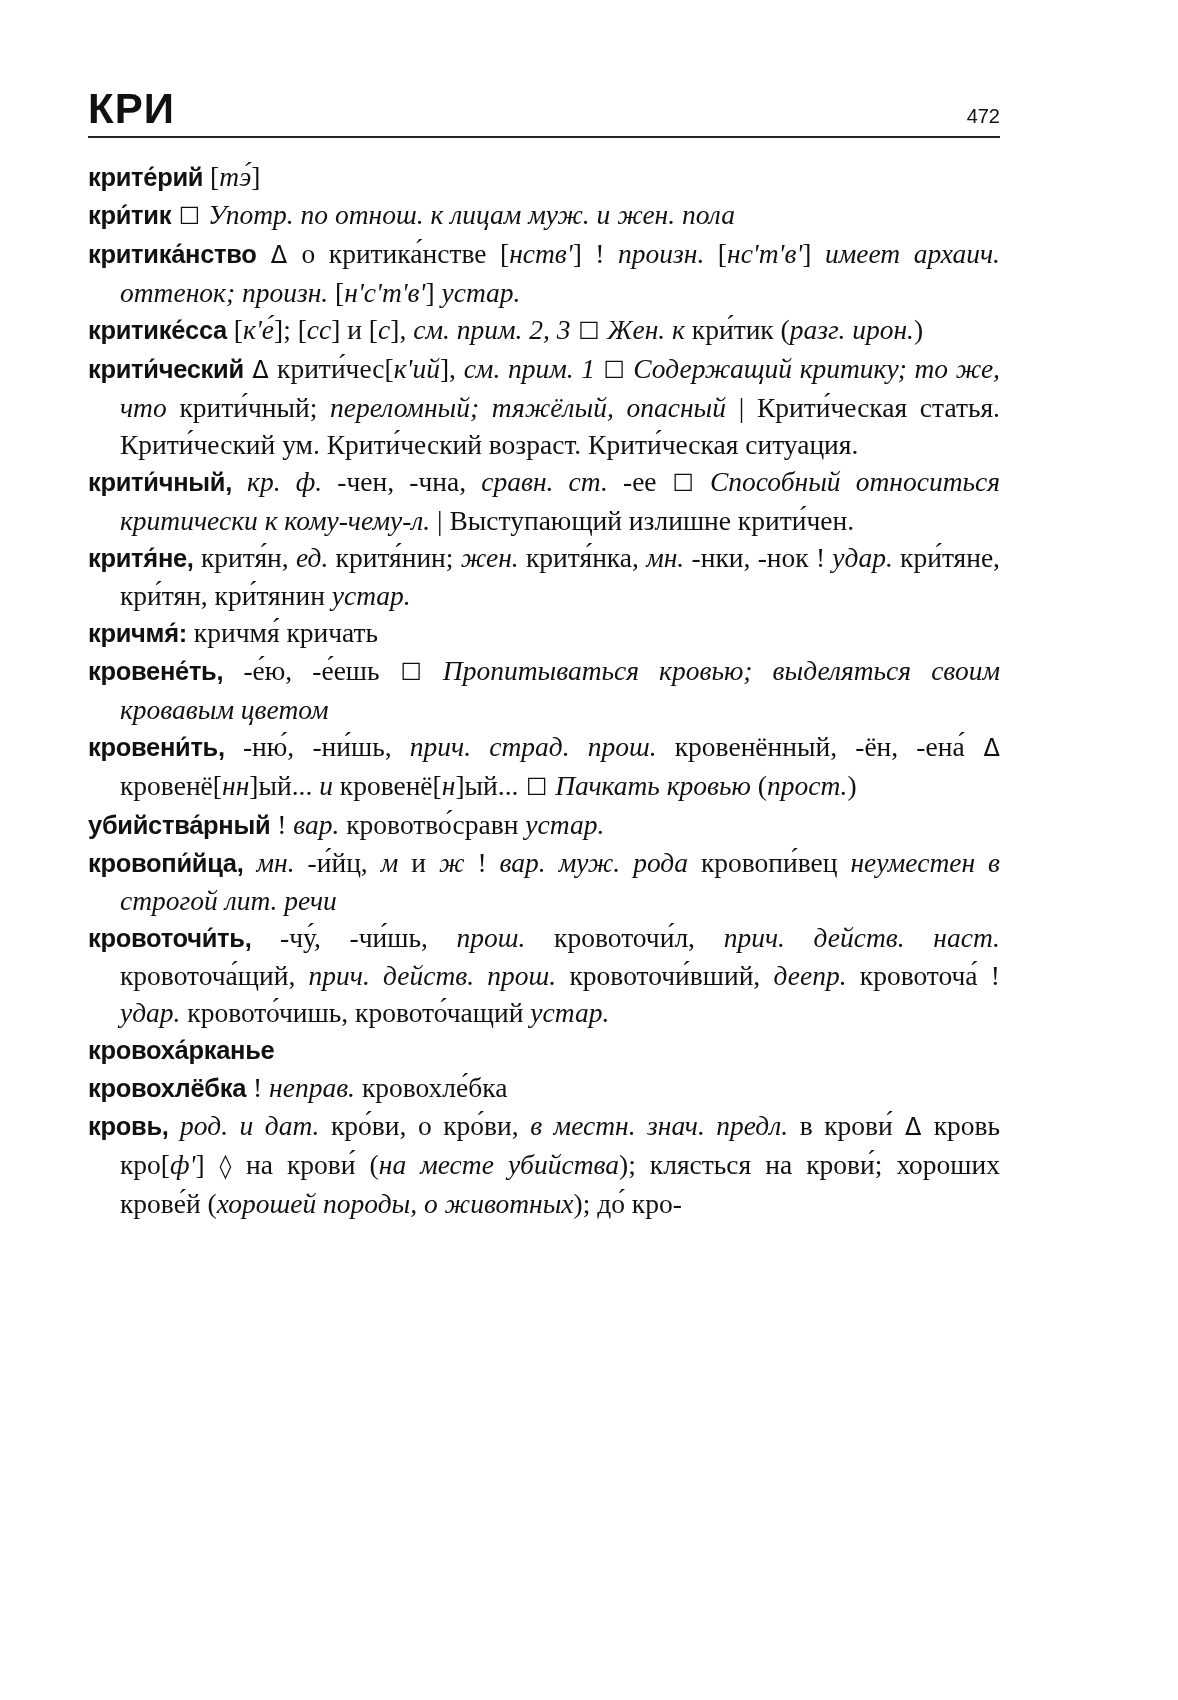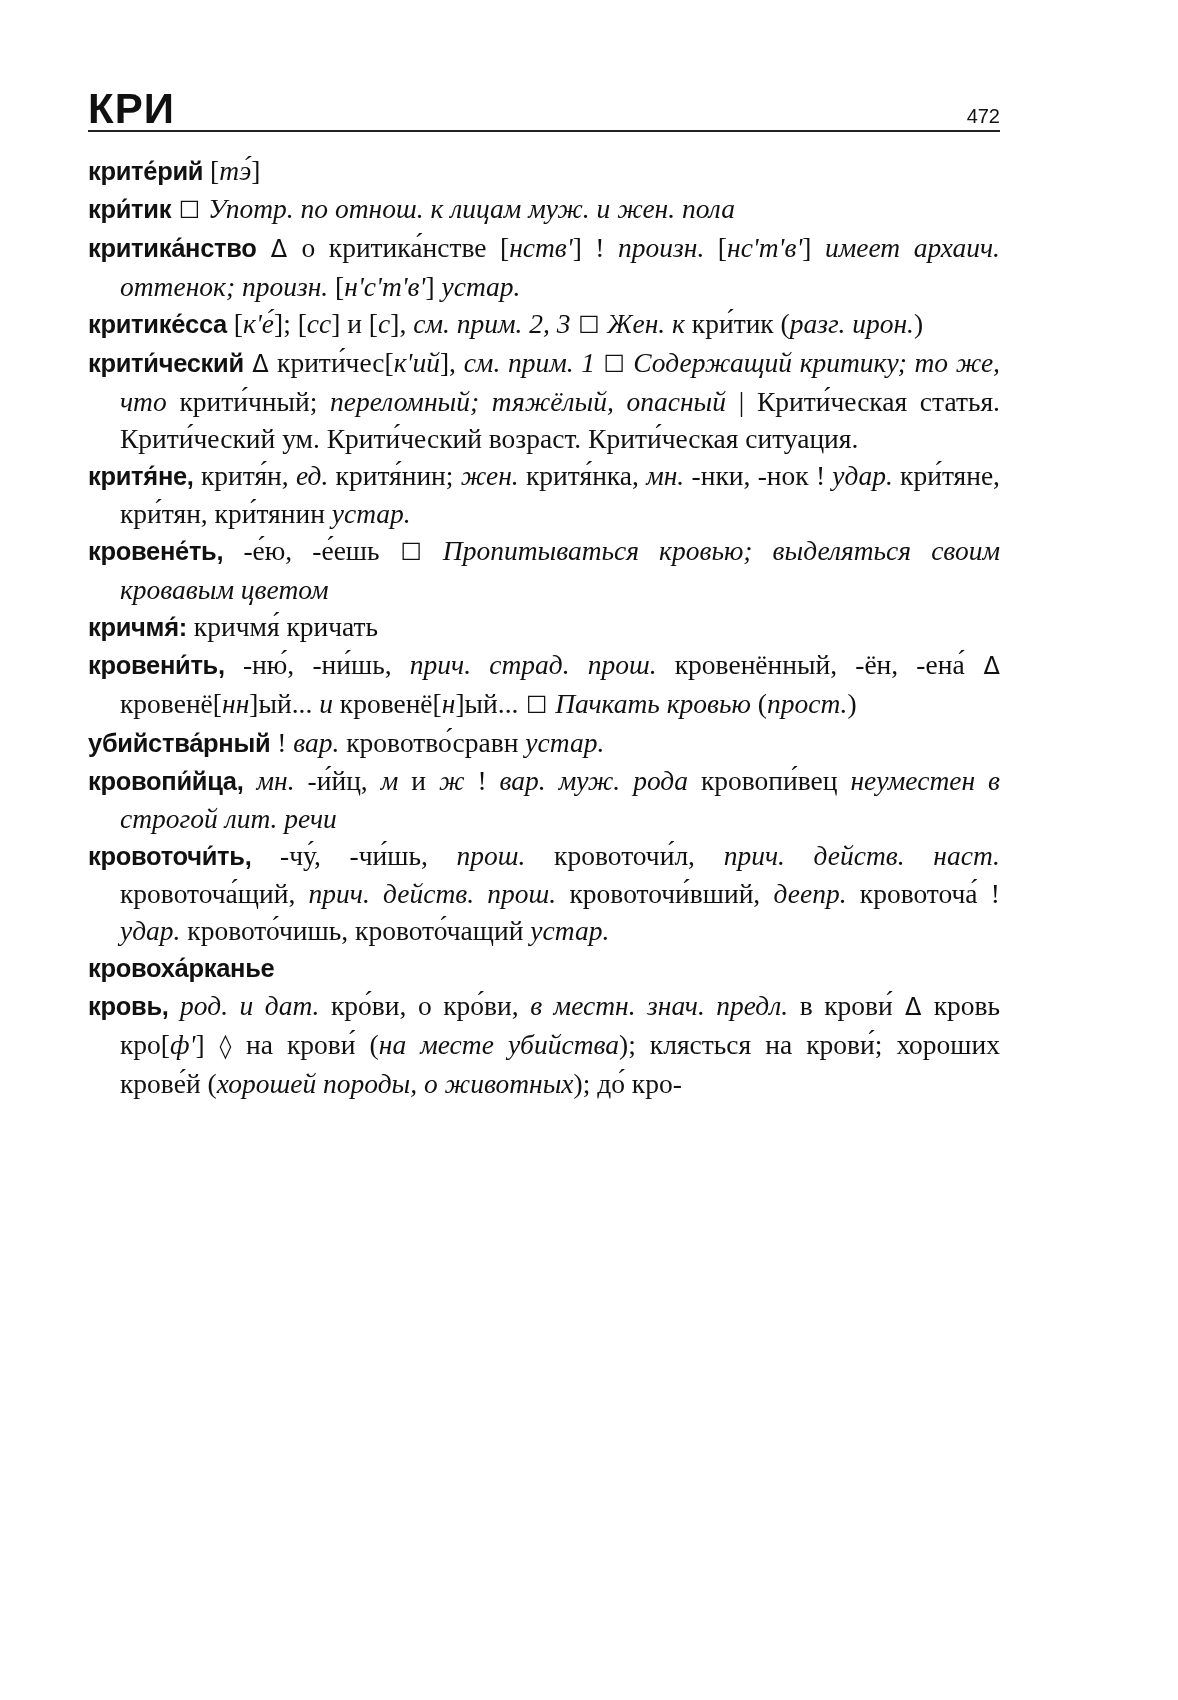--- a/index.html
+++ b/index.html
@@ -4,21 +4,21 @@
 <style>
   html, body { margin: 0; padding: 0; background: #ffffff; }
   body {
     width: 1178px; height: 1700px; position: relative; overflow: hidden;
     font-family: "Liberation Serif", "DejaVu Serif", serif;
     color: #111111;
   }
   .page { position: absolute; left: 88px; top: 72px; width: 912px; }
   .header {
     display: flex; justify-content: space-between; align-items: flex-end;
-    height: 58px; border-bottom: 2px solid #222; padding-bottom: 0;
+    height: 58px; border-bottom: 2px solid #222; padding-bottom: 6px;
   }
   .header .head-word {
     font-family: "Liberation Sans", "DejaVu Sans", sans-serif;
     font-weight: 700; font-size: 42px; letter-spacing: 1px; line-height: 1;
   }
   .header .page-num {
     font-family: "Liberation Sans", "DejaVu Sans", sans-serif;
     font-size: 20px; line-height: 1; padding-bottom: 4px;
   }
   .entries { margin-top: 20px; }
@@ -39,23 +39,25 @@
   <div class="header">
     <span class="head-word">КРИ</span>
     <span class="page-num">472</span>
   </div>
   <div class="entries" id="entries">
       <div class="entry"><span class="b">крите́рий</span><span class="r"> [</span><span class="i">тэ́</span><span class="r">]</span></div>
       <div class="entry"><span class="b">кри́тик</span><span class="sym"> ☐ </span><span class="i">Употр. по отнош. к лицам муж. и жен. пола</span></div>
       <div class="entry"><span class="b">критика́нство</span><span class="sym"> Δ </span><span class="r">о критика́нстве [</span><span class="i">нств'</span><span class="r">] ! </span><span class="i">произн.</span><span class="r"> [</span><span class="i">нс'т'в'</span><span class="r">] </span><span class="i">имеет архаич. оттенок; произн.</span><span class="r"> [</span><span class="i">н'с'т'в'</span><span class="r">] </span><span class="i">устар.</span></div>
       <div class="entry"><span class="b">критике́сса</span><span class="r"> [</span><span class="i">к'е́</span><span class="r">]; [</span><span class="i">сс</span><span class="r">] и [</span><span class="i">с</span><span class="r">], </span><span class="i">см. прим. 2, 3</span><span class="sym"> ☐ </span><span class="i">Жен. к</span><span class="r"> кри́тик (</span><span class="i">разг. ирон.</span><span class="r">)</span></div>
       <div class="entry"><span class="b">крити́ческий</span><span class="sym"> Δ </span><span class="r">крити́чес[</span><span class="i">к'ий</span><span class="r">], </span><span class="i">см. прим. 1</span><span class="sym"> ☐ </span><span class="i">Содержащий критику; то же, что</span><span class="r"> крити́чный; </span><span class="i">переломный; тяжёлый, опасный</span><span class="r"> | Крити́ческая статья. Крити́ческий ум. Крити́ческий возраст. Крити́ческая ситуация.</span></div>
+      <div class="entry"><span class="b">крити́чный,</span><span class="r"> </span><span class="i">кр. ф.</span><span class="r"> -чен, -чна, </span><span class="i">сравн. ст.</span><span class="r"> -ее</span><span class="sym"> ☐ </span><span class="i">Способный относиться критически к кому-чему-л.</span><span class="r"> | Выступающий излишне крити́чен.</span></div>
       <div class="entry"><span class="b">критя́не,</span><span class="r"> критя́н, </span><span class="i">ед.</span><span class="r"> критя́нин; </span><span class="i">жен.</span><span class="r"> критя́нка, </span><span class="i">мн.</span><span class="r"> -нки, -нок ! </span><span class="i">удар.</span><span class="r"> кри́тяне, кри́тян, кри́тянин </span><span class="i">устар.</span></div>
+      <div class="entry"><span class="b">кричмя́:</span><span class="r"> кричмя́ кричать</span></div>
       <div class="entry"><span class="b">кровене́ть,</span><span class="r"> -е́ю, -е́ешь</span><span class="sym"> ☐ </span><span class="i">Пропитываться кровью; выделяться своим кровавым цветом</span></div>
-      <div class="entry"><span class="b">кричмя́:</span><span class="r"> кричмя́ кричать</span></div>
       <div class="entry"><span class="b">кровени́ть,</span><span class="r"> -ню́, -ни́шь, </span><span class="i">прич. страд. прош.</span><span class="r"> кровенённый, -ён, -ена́</span><span class="sym"> Δ </span><span class="r">кровенё[</span><span class="i">нн</span><span class="r">]ый... </span><span class="i">и</span><span class="r"> кровенё[</span><span class="i">н</span><span class="r">]ый...</span><span class="sym"> ☐ </span><span class="i">Пачкать кровью</span><span class="r"> (</span><span class="i">прост.</span><span class="r">)</span></div>
       <div class="entry"><span class="b">убийства́рный</span><span class="r"> ! </span><span class="i">вар.</span><span class="r"> кровотво́сравн </span><span class="i">устар.</span></div>
       <div class="entry"><span class="b">кровопи́йца,</span><span class="r"> </span><span class="i">мн.</span><span class="r"> -и́йц, </span><span class="i">м</span><span class="r"> и </span><span class="i">ж</span><span class="r"> ! </span><span class="i">вар. муж. рода</span><span class="r"> кровопи́вец </span><span class="i">неуместен в строгой лит. речи</span></div>
       <div class="entry"><span class="b">кровоточи́ть,</span><span class="r"> -чу́, -чи́шь, </span><span class="i">прош.</span><span class="r"> кровоточи́л, </span><span class="i">прич. действ. наст.</span><span class="r"> кровоточа́щий, </span><span class="i">прич. действ. прош.</span><span class="r"> кровоточи́вший, </span><span class="i">деепр.</span><span class="r"> кровоточа́ ! </span><span class="i">удар.</span><span class="r"> кровото́чишь, кровото́чащий </span><span class="i">устар.</span></div>
       <div class="entry"><span class="b">кровоха́рканье</span></div>
+      <div class="entry"><span class="b">кровохлёбка</span><span class="r"> ! </span><span class="i">неправ.</span><span class="r"> кровохле́бка</span></div>
       <div class="entry"><span class="b">кровь,</span><span class="r"> </span><span class="i">род. и дат.</span><span class="r"> кро́ви, о кро́ви, </span><span class="i">в местн. знач. предл.</span><span class="r"> в крови́</span><span class="sym"> Δ </span><span class="r">кровь кро[</span><span class="i">ф'</span><span class="r">]</span><span class="sym"> ◊ </span><span class="r">на крови́ (</span><span class="i">на месте убийства</span><span class="r">); клясться на крови́; хороших крове́й (</span><span class="i">хорошей породы, о животных</span><span class="r">); до́ кро-</span></div>
     </div>
 </div>
 
 </body></html>

